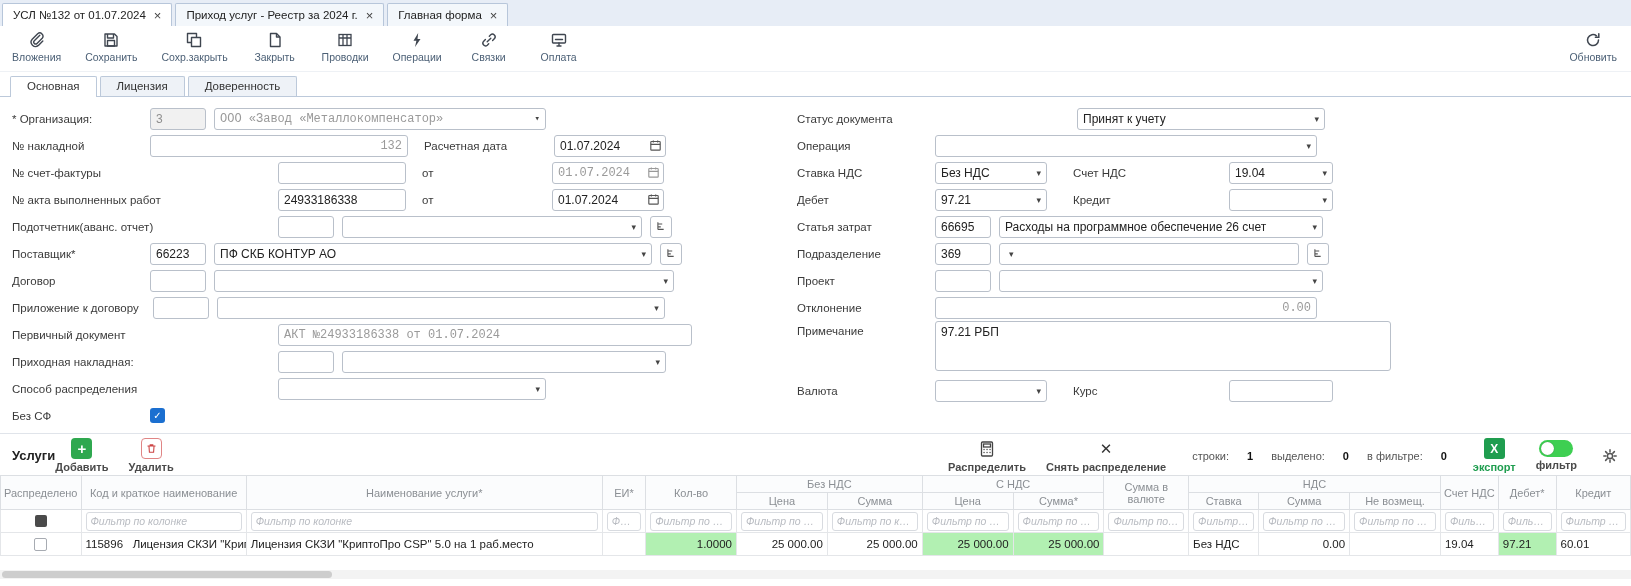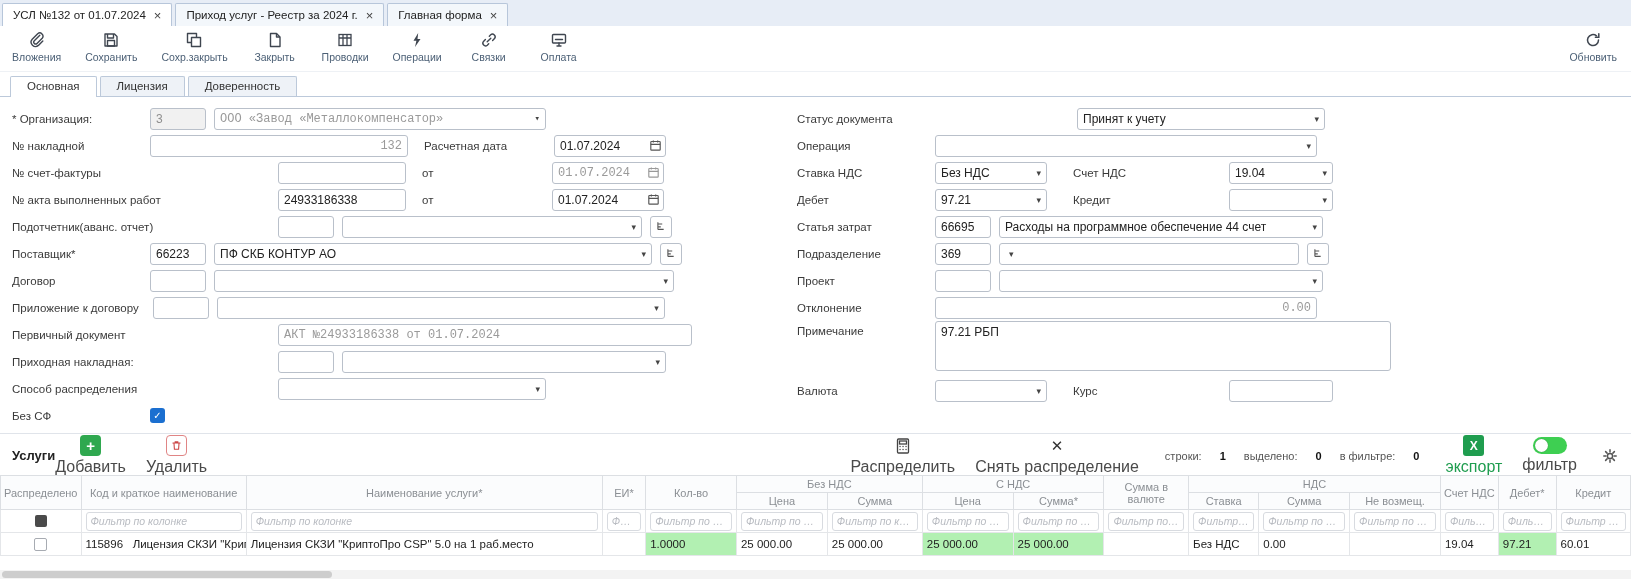--- a/index.html
+++ b/index.html
@@ -54,21 +54,21 @@
   .cbx-blue{width:15px;height:15px;border-radius:3px;background:#1b6fd0;color:#fff;font-size:10px;
             display:flex;align-items:center;justify-content:center;cursor:pointer;}
   .tall{height:56px;align-items:flex-start;}
   .tall .lbl{padding-top:4px;}
   .ta{width:456px;height:50px;border:1px solid #b9c0ca;border-radius:3px;resize:none;
       font:12px "Liberation Sans",sans-serif;padding:3px 5px;color:#222;}
   
   .svcbar{display:flex;align-items:center;padding:4px 12px 2px;border-top:1px solid #e0e4ea;height:42px;}
   .svc-title{font-size:13px;font-weight:bold;}
   .vbtn{display:flex;flex-direction:column;align-items:center;gap:2px;cursor:pointer;margin-right:20px;}
-  .vlab{font-size:16px;color:#4a4a4a;white-space:nowrap;}
+  .vlab{font-size:11px;color:#4a4a4a;white-space:nowrap;font-weight:bold;}
   .addbox{width:21px;height:21px;border-radius:4px;background:#2fa84f;color:#fff;font-weight:bold;
           font-size:15px;line-height:1;display:flex;align-items:center;justify-content:center;}
   .delbox{width:21px;height:21px;border-radius:4px;background:#fff;border:1px solid #e08585;
           display:flex;align-items:center;justify-content:center;}
   .iconbox{height:21px;display:flex;align-items:center;justify-content:center;}
   .xicon{font-size:15px;color:#333;line-height:1;}
   .ml-auto{margin-left:auto;}
   .stats{display:flex;gap:18px;align-items:center;font-size:11px;color:#555;margin:0 26px 0 6px;white-space:nowrap;}
   .stats b{color:#111;}
   .xlsbox{width:21px;height:21px;border-radius:3px;background:#1f9d4f;color:#fff;font-weight:bold;
@@ -80,21 +80,21 @@
   .gearbtn{margin-left:4px;cursor:pointer;display:flex;align-items:center;height:34px;background:none;border:none;}
   
   table.svc{width:1631px;border-collapse:collapse;table-layout:fixed;}
   .svc th{border:1px solid #dcdfe3;background:#fbfcfd;color:#8b8f94;font-weight:normal;font-size:11px;
           padding:2px 3px;overflow:hidden;text-align:center;}
   .svc .grp th{height:17px;}
   .svc td{border:1px solid #e4e6e9;font-size:11.5px;padding:1px 4px;height:23px;overflow:hidden;white-space:nowrap;}
   .finp{width:100%;height:19px;border:1px solid #d8dbe0;border-radius:3px;padding:0 4px;color:#333;
         font:10.5px "Liberation Sans",sans-serif;text-overflow:ellipsis;}
   .finp::placeholder{color:#b9bcc2;font-style:italic;}
-  .num{}
+  .num{text-align:right;}
   .green{background:#b2f0b2;}
   .cbx{width:13px;height:13px;border:1px solid #a7abb2;border-radius:2px;background:#fff;margin:0 auto;cursor:pointer;}
   .selall{width:12px;height:12px;background:#4a4a4a;border-radius:2px;margin:0 auto;cursor:pointer;}
   .hscroll{margin-top:14px;height:9px;background:#f3f3f3;position:relative;}
   .hthumb{position:absolute;left:2px;top:1px;height:7px;width:330px;border-radius:4px;background:#cdcdcd;cursor:pointer;}
   svg{flex:none;}
 </style>
 </head>
 <body>
 
@@ -373,21 +373,21 @@
       <div class="sel w104">
         <span class="selval"></span>
         <span class="chev">▾</span>
       </div>
     </div>
 
     <div class="frow">
       <span class="lbl">Статья затрат</span>
       <input class="inp w56" value="66695" style="">
       <div class="sel w324">
-        <span class="selval">Расходы на программное обеспечение 44 счет</span>
+        <span class="selval">Расходы на программное обеспечение 26 счет</span>
         <span class="chev">▾</span>
       </div>
     </div>
 
     <div class="frow">
       <span class="lbl">Подразделение</span>
       <input class="inp w56" value="369" style="">
       <div class="sel w300">
         <span class="chev">▾</span>
       </div>

